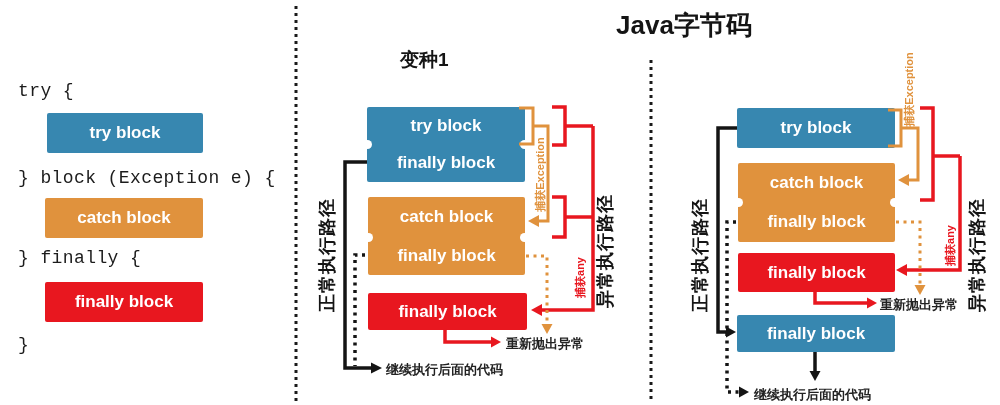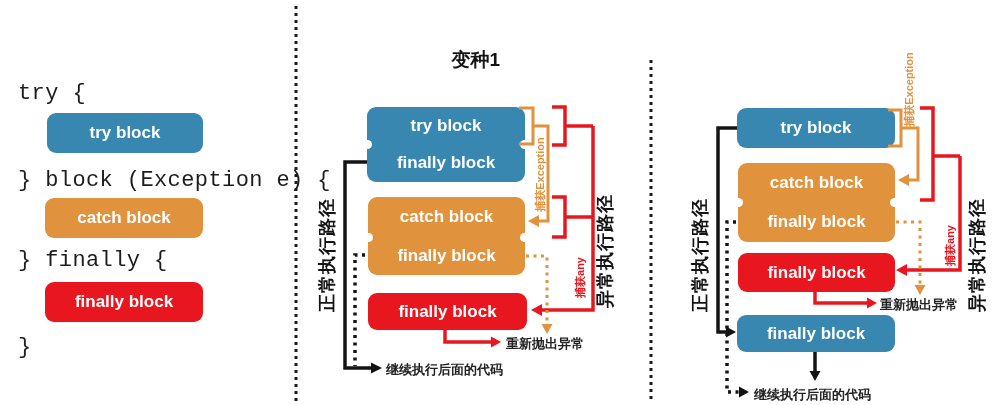--- a/index.html
+++ b/index.html
@@ -4,34 +4,34 @@
 <style>
   :root{
     --blue:#3787b0; --orange:#e0923d; --red:#e8171f; --ink:#141414; --label:#222222;
   }
   html,body{margin:0;padding:0;background:#ffffff;}
   .canvas{
     position:relative;width:1000px;height:405px;background:#ffffff;
     font-family:"Liberation Sans","DejaVu Sans",sans-serif;overflow:hidden;color:var(--ink);
   }
   .box{
-    position:absolute;border-radius:9px;color:#fff;display:flex;flex-direction:column;
+    position:absolute;border-radius:2px;color:#fff;display:flex;flex-direction:column;
     z-index:1;font-weight:bold;font-size:17px;text-align:center;
   }
   .box .row{flex:1;display:flex;align-items:center;justify-content:center;width:100%;}
   .bg-blue{background:var(--blue);}
   .bg-orange{background:var(--orange);}
   .bg-red{background:var(--red);}
   .notch{position:absolute;width:9px;height:9px;background:#ffffff;border-radius:50%;z-index:2;}
   .n-left{left:-4px;}  .n-right{right:-4px;}
   svg.overlay{position:absolute;left:0;top:0;z-index:3;pointer-events:none;}
   .lbl{position:absolute;z-index:4;white-space:nowrap;}
   .title-main{font-size:26px;font-weight:bold;text-align:center;}
-  .title-variant{font-size:19px;font-weight:bold;text-align:right;}
-  .code{font-family:"Liberation Mono","DejaVu Sans Mono",monospace;font-size:22px;letter-spacing:.4px;color:#1c1c1c;}
+  .title-variant{font-size:19px;font-weight:bold;text-align:left;}
+  .code{font-family:"Liberation Mono","DejaVu Sans Mono",monospace;font-size:18px;letter-spacing:.4px;color:#1c1c1c;}
   .vlabel{transform:rotate(-90deg);transform-origin:center;text-align:center;}
   .path-label{font-size:18px;font-weight:bold;letter-spacing:1px;color:var(--ink);}
   .catch-label{font-size:11px;font-weight:bold;}
   .c-orange{color:var(--orange);}
   .c-red{color:var(--red);}
   .small-label{font-size:13px;font-weight:bold;color:var(--label);}
   
   .s-ink{stroke:var(--ink);stroke-width:3.5;fill:none;}
   .s-ink-d{stroke:var(--ink);stroke-width:3.5;fill:none;stroke-dasharray:3 4.5;}
   .s-red{stroke:var(--red);stroke-width:3.5;fill:none;}
@@ -61,20 +61,21 @@
   </div>
 
   <div class="lbl code" style="left:18px;top:248px;">} finally {</div>
 
   <div class="box bg-red" style="left:45px;top:282px;width:158px;height:40px;">
     <div class="row">finally block</div>
   </div>
 
   <div class="lbl code" style="left:18px;top:335px;">}</div>
 
+  <div class="lbl title-main" style="left:534px;top:8px;width:300px;">Java字节码</div>
 
   <div class="lbl title-variant" style="left:400px;top:47px;width:100px;">变种1</div>
 
   <div class="box bg-blue" style="left:367px;top:107px;width:158px;height:75px;">
     <div class="row">try block</div>
     <div class="row">finally block</div>
     <span class="notch n-left" style="top:33px;"></span>
     <span class="notch n-right" style="top:33px;"></span>
   </div>
 

